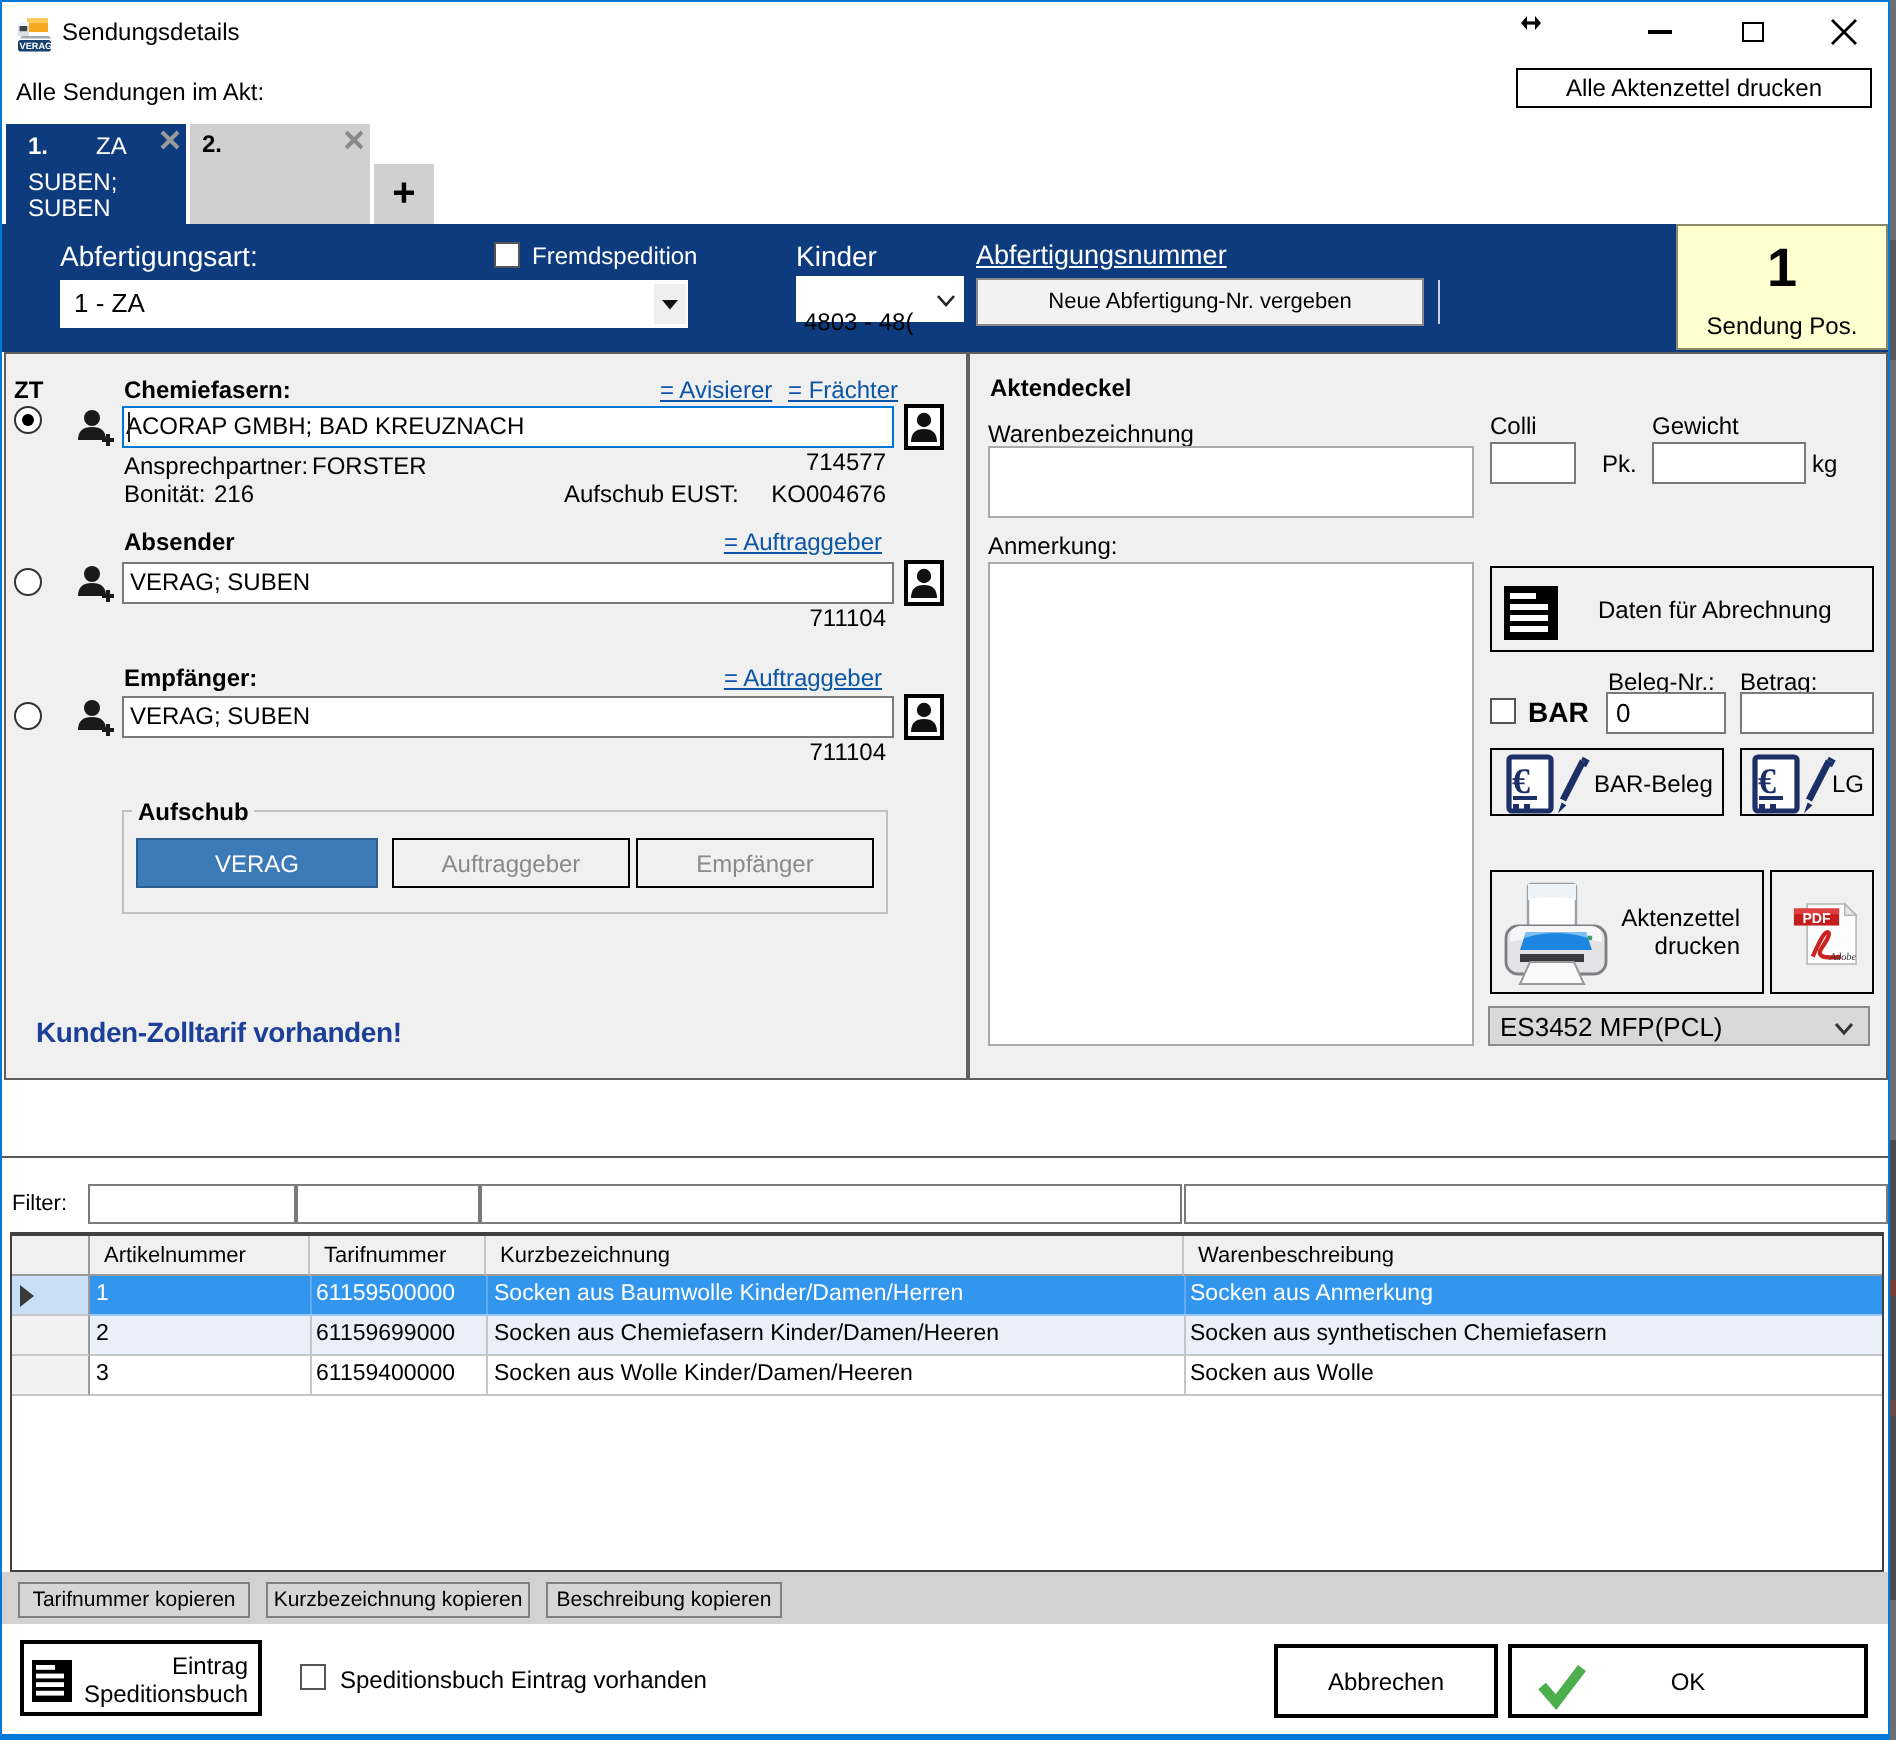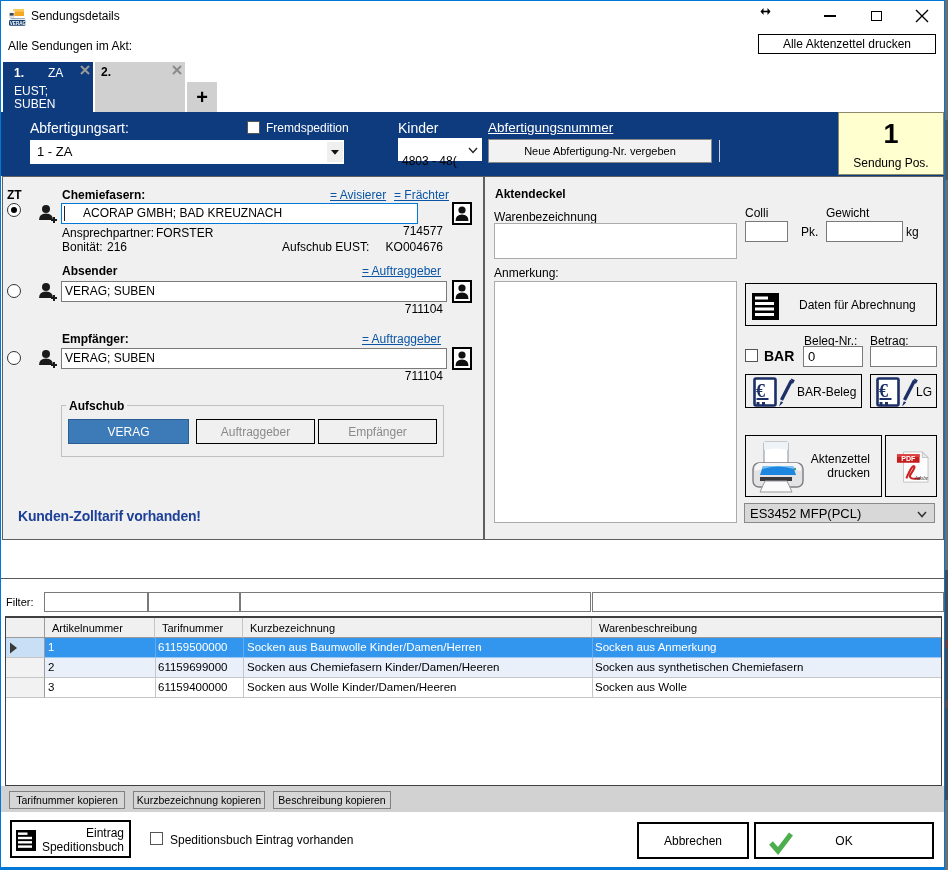--- a/index.html
+++ b/index.html
@@ -54,21 +54,21 @@
 <svg class="abs" style="left:915px; top:9px;" width="14" height="14" viewBox="0 0 14 14">
   <path d="M1 1 L13 13 M13 1 L1 13" stroke="#000" stroke-width="1.4"></path>
 </svg>
 <div class="btn" style="left:758px; top:34px; width:178px; height:20px; border-width:1px; background:#fff;">Alle Aktenzettel drucken</div>
 
 <div class="lbl" style="left:8px; top:39px;">Alle Sendungen im Akt:</div>
 
 <div class="abs navy" style="left:3px; top:62px; width:90px; height:50px; color:#fff; font-size:12px;">
   <div style="position:absolute; left:11px; top:4px;"><b>1.</b></div>
   <div style="position:absolute; left:45px; top:4px;">ZA</div>
-  <div style="position:absolute; left:11px; top:22px;">EUST;</div>
+  <div style="position:absolute; left:11px; top:22px;">SUBEN;</div>
   <div style="position:absolute; left:11px; top:35px;">SUBEN</div>
   <svg style="position:absolute; right:3px; top:3px;" width="10" height="10" viewBox="0 0 10 10">
       <path d="M1 1 L9 9 M9 1 L1 9" stroke="#9a9a9a" stroke-width="2"></path>
     </svg>
 </div>
 <div class="abs" style="left:95px; top:62px; width:90px; height:50px; background:#d0d0d0; font-size:12px;">
   <div style="position:absolute; left:6px; top:3px;"><b>2.</b></div>
   <svg style="position:absolute; right:3px; top:3px;" width="10" height="10" viewBox="0 0 10 10">
       <path d="M1 1 L9 9 M9 1 L1 9" stroke="#8a8a8a" stroke-width="2"></path>
     </svg>
@@ -108,21 +108,21 @@
 <div class="lbl" style="left:7px; top:188px; font-weight:bold;">ZT</div>
 <div class="lbl" style="left:62px; top:188px; font-weight:bold;">Chemiefasern:</div>
 <div class="lbl link" style="left:330px; top:188px;">= Avisierer</div>
 <div class="lbl link" style="left:394px; top:188px;">= Frächter</div>
 <div class="radio sel" style="left:7px; top:203px;"></div>
 <svg class="abs personadd" style="left:37px; top:203px;" width="22" height="22" viewBox="0 0 22 22">
   <circle cx="9" cy="6" r="4" fill="#1a1a1a"></circle>
   <path d="M2 17 Q2 10.5 9 10.5 Q16 10.5 16 17 Z" fill="#1a1a1a"></path>
   <path d="M17 14 v6 M14 17 h6" stroke="#1a1a1a" stroke-width="2"></path>
 </svg>
-<div class="inp" style="left:61px; top:203px; width:357px; height:21px; border-color:#0078d7; padding:2px 21px;">ACORAP GMBH; BAD KREUZNACH</div>
+<div class="inp" style="left:61px; top:203px; width:386px; height:21px; border-color:#0078d7; padding:2px 1px;">ACORAP GMBH; BAD KREUZNACH</div>
 <div class="abs" style="left:64px; top:206px; width:1px; height:15px; background:#222;"></div>
 <div class="abs" style="left:452px; top:202px; width:20px; height:23px; background:#fff; border:2px solid #000;">
   <svg width="16" height="19" viewBox="0 0 16 19">
       <circle cx="8" cy="6" r="3.6" fill="#111"></circle>
       <path d="M1.5 17 Q1.5 10.5 8 10.5 Q14.5 10.5 14.5 17 Z" fill="#111"></path>
     </svg>
 </div>
 <div class="lbl" style="left:62px; top:226px;">Ansprechpartner:</div>
 <div class="lbl" style="left:156px; top:226px;">FORSTER</div>
 <div class="lbl" style="left:343px; top:224px; width:100px; text-align:right;">714577</div>

